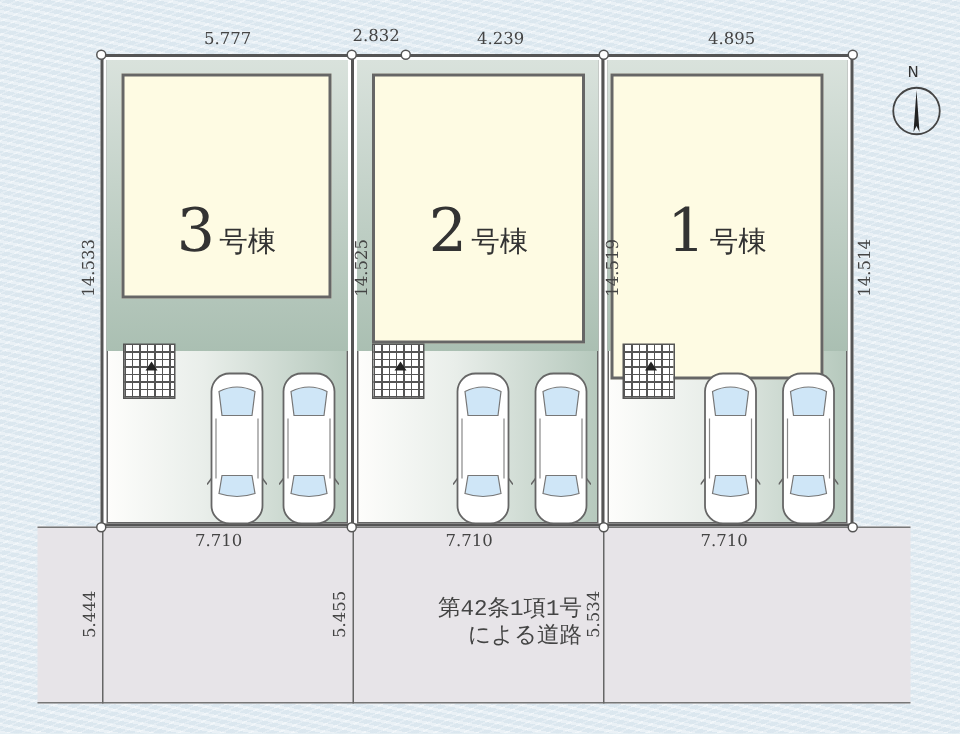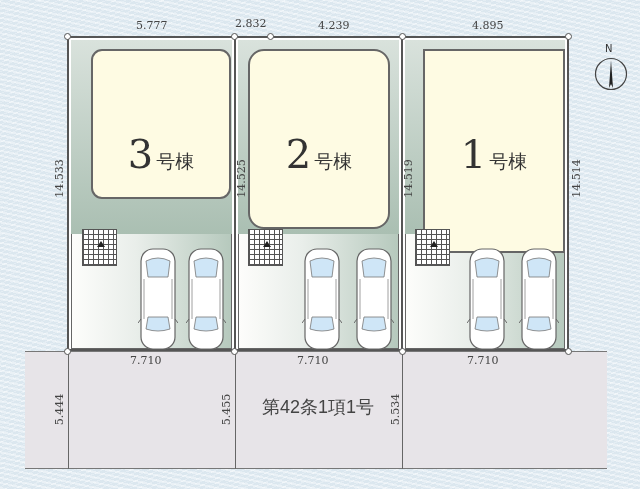--- a/index.html
+++ b/index.html
@@ -20,41 +20,42 @@
   .house-num{font-size:40px;font-family:"DejaVu Serif",serif;}
   .house-suffix{font-size:19px;font-family:"DejaVu Sans",sans-serif;margin-left:3px;}
   .grid{position:absolute;width:35px;height:37px;border:1px solid #555;box-sizing:border-box;background:
     repeating-linear-gradient(90deg,#555 0 1px,transparent 1px 5px),
     repeating-linear-gradient(0deg,#555 0 1px,#fff 1px 5px);}
   .tri{position:absolute;left:14px;top:11px;width:0;height:0;border-left:4px solid transparent;border-right:4px solid transparent;border-bottom:6px solid #222;}
   .car{position:absolute;width:40px;height:104px;}
   .dim{position:absolute;font-size:11px;color:#444;white-space:nowrap;font-family:"DejaVu Serif",serif;}
   .dim-v{position:absolute;font-size:11px;color:#444;white-space:nowrap;transform:rotate(-90deg);transform-origin:center;font-family:"DejaVu Serif",serif;}
   .node{position:absolute;width:5px;height:5px;border:1px solid #555;border-radius:50%;background:#fff;}
-  .road-text{position:absolute;left:248px;top:398px;width:140px;text-align:center;font-size:18px;line-height:18px;color:#444;font-family:Liberation Sans, sans-serif;}
+  .road-text{position:absolute;left:248px;top:398px;width:140px;text-align:right;font-size:15px;line-height:18px;color:#444;font-family:Liberation Mono, monospace;}
 </style>
 </head>
 <body>
 
 <div class="bg"></div>
 
 <div class="road"></div>
 <div class="road-top"></div>
 <div class="road-bot"></div>
 <div class="road-div" style="left:68px"></div>
 <div class="road-div" style="left:235px"></div>
 <div class="road-div" style="left:402px"></div>
 <div class="road-text">
   <div>第42条1項1号</div>
+  <div>による道路</div>
 </div>
 
 <div class="lot" style="left:67px;width:169px;">
   <div class="lot-inner" style="left:2px;top:2px;right:2px;bottom:0;"></div>
   <div class="house-frame" style="left:2px;top:2px;width:161px;height:194px;"></div>
-  <div class="house" style="left:22px;top:11px;width:140px;height:150px;border-radius:11px;">
+  <div class="house" style="left:12px;top:11px;width:140px;height:150px;">
     <div class="house-label">
       <span class="house-num">3</span><span class="house-suffix">号棟</span>
     </div>
   </div>
   <div class="grid" style="left:13px;top:191px;">
       <div class="tri"></div>
     </div>
   <div class="car" style="left:69px;top:209px;"><svg width="40" height="104" viewBox="0 0 40 104">
         <rect x="3" y="2" width="34" height="100" rx="12" fill="#fff" stroke="#666" stroke-width="1.2"></rect>
         <path d="M8 14 Q20 8 32 14 L30 30 L10 30 Z" fill="#cfe6f7" stroke="#777" stroke-width=".8"></path>
@@ -69,21 +70,21 @@
         <path d="M10 70 L30 70 L32 82 Q20 86 8 82 Z" fill="#cfe6f7" stroke="#777" stroke-width=".8"></path>
         <line x1="6" y1="32" x2="6" y2="72" stroke="#888" stroke-width=".8"></line>
         <line x1="34" y1="32" x2="34" y2="72" stroke="#888" stroke-width=".8"></line>
         <path d="M3 72 L0 76 M37 72 L40 76" stroke="#666" stroke-width="1"></path>
       </svg></div>
 </div>
 
 <div class="lot" style="left:234px;width:169px;">
   <div class="lot-inner" style="left:2px;top:2px;right:2px;bottom:0;"></div>
   <div class="house-frame" style="left:2px;top:2px;width:161px;height:194px;"></div>
-  <div class="house" style="left:12px;top:11px;width:142px;height:180px;border-radius:16px;">
+  <div class="house" style="left:12px;top:11px;width:142px;height:180px;">
     <div class="house-label">
       <span class="house-num">2</span><span class="house-suffix">号棟</span>
     </div>
   </div>
   <div class="grid" style="left:12px;top:191px;">
       <div class="tri"></div>
     </div>
   <div class="car" style="left:66px;top:209px;"><svg width="40" height="104" viewBox="0 0 40 104">
         <rect x="3" y="2" width="34" height="100" rx="12" fill="#fff" stroke="#666" stroke-width="1.2"></rect>
         <path d="M8 14 Q20 8 32 14 L30 30 L10 30 Z" fill="#cfe6f7" stroke="#777" stroke-width=".8"></path>
@@ -98,21 +99,21 @@
         <path d="M10 70 L30 70 L32 82 Q20 86 8 82 Z" fill="#cfe6f7" stroke="#777" stroke-width=".8"></path>
         <line x1="6" y1="32" x2="6" y2="72" stroke="#888" stroke-width=".8"></line>
         <line x1="34" y1="32" x2="34" y2="72" stroke="#888" stroke-width=".8"></line>
         <path d="M3 72 L0 76 M37 72 L40 76" stroke="#666" stroke-width="1"></path>
       </svg></div>
 </div>
 
 <div class="lot" style="left:401px;width:168px;">
   <div class="lot-inner" style="left:2px;top:2px;right:2px;bottom:0;"></div>
   <div class="house-frame" style="left:2px;top:2px;width:160px;height:194px;"></div>
-  <div class="house" style="left:20px;top:11px;width:142px;height:204px;">
+  <div class="house" style="left:4px;top:11px;width:142px;height:204px;">
     <div class="house-label">
       <span class="house-num">1</span><span class="house-suffix">号棟</span>
     </div>
   </div>
   <div class="grid" style="left:12px;top:191px;">
       <div class="tri"></div>
     </div>
   <div class="car" style="left:64px;top:209px;"><svg width="40" height="104" viewBox="0 0 40 104">
         <rect x="3" y="2" width="34" height="100" rx="12" fill="#fff" stroke="#666" stroke-width="1.2"></rect>
         <path d="M8 14 Q20 8 32 14 L30 30 L10 30 Z" fill="#cfe6f7" stroke="#777" stroke-width=".8"></path>

